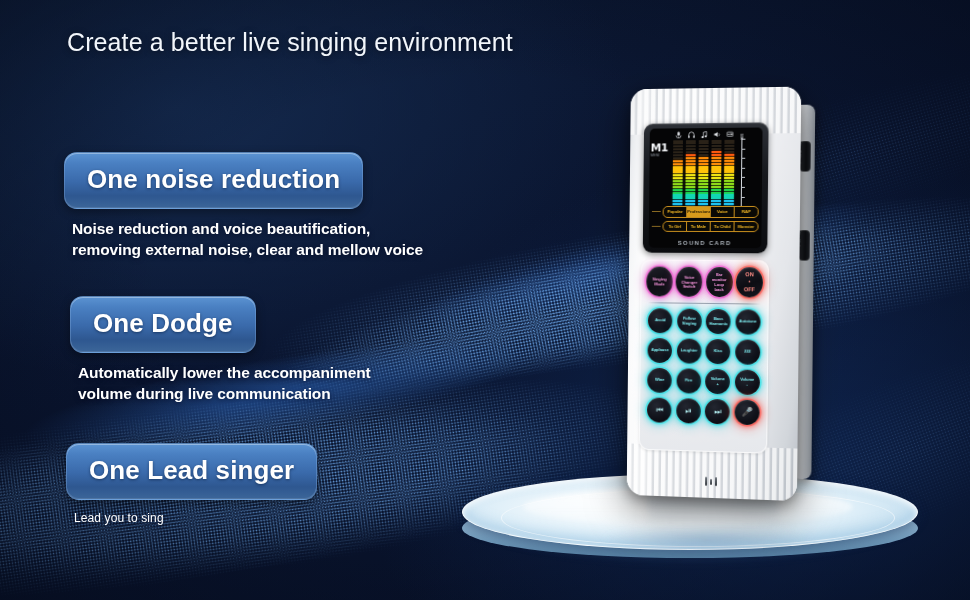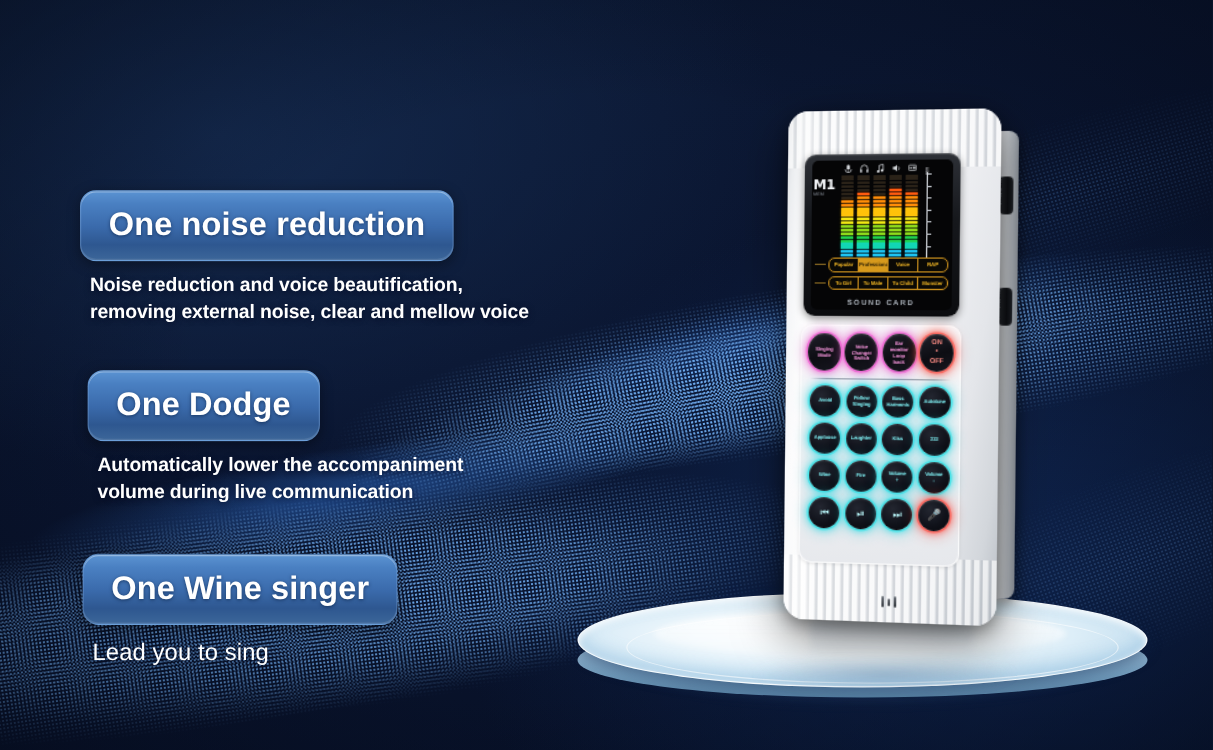--- a/index.html
+++ b/index.html
@@ -161,21 +161,21 @@
     font-size:15.5px;
     line-height:1.34;
     color:#ffffff;
     font-weight:bold;
     letter-spacing:-0.1px;
     text-shadow:0 1px 5px rgba(0,10,35,0.75);
   }
 
   .feature-desc.light {
     font-weight:normal;
-    font-size:19px;
+    font-size:12px;
     letter-spacing:0.1px;
   }
 
   #feature-1 { left:64px; top:152px; }
   #feature-2 { left:70px; top:296px; }
   #feature-3 { left:66px; top:443px; }
 
   
   .pedestal { position:absolute; left:455px; top:468px; width:470px; height:110px; z-index:3; }
 
@@ -590,41 +590,42 @@
     <div class="glow-streak2"></div>
     <div class="wave wave-faint-top"></div>
     <div class="wave wave-main"></div>
     <div class="wave wave-crest"></div>
     <div class="wave wave-low"></div>
     <div class="wave wave-right-low"></div>
   </div>
   <div class="vignette"></div>
 
   <div class="headline-block">
+    <div class="subheadline">Create a better live singing environment</div>
   </div>
 
   <div class="feature" id="feature-2">
     <div class="feature-pill">
       <div class="feature-pill-title">One Dodge</div>
     </div>
     <div class="feature-desc" style="white-space:pre-line;">Automatically lower the accompaniment
 volume during live communication</div>
   </div>
 
   <div class="feature" id="feature-1">
     <div class="feature-pill">
       <div class="feature-pill-title">One noise reduction</div>
     </div>
     <div class="feature-desc" style="white-space:pre-line;">Noise reduction and voice beautification,
 removing external noise, clear and mellow voice</div>
   </div>
 
   <div class="feature" id="feature-3">
     <div class="feature-pill">
-      <div class="feature-pill-title">One Wine singer</div>
+      <div class="feature-pill-title">One Lead singer</div>
     </div>
     <div class="feature-desc light" style="white-space:pre-line;">Lead you to sing</div>
   </div>
 
   <div class="pedestal">
     <div class="pedestal-glow"></div>
     <div class="pedestal-side"></div>
     <div class="pedestal-top">
       <div class="pedestal-sheen"></div>
       <div class="pedestal-innerline"></div>

